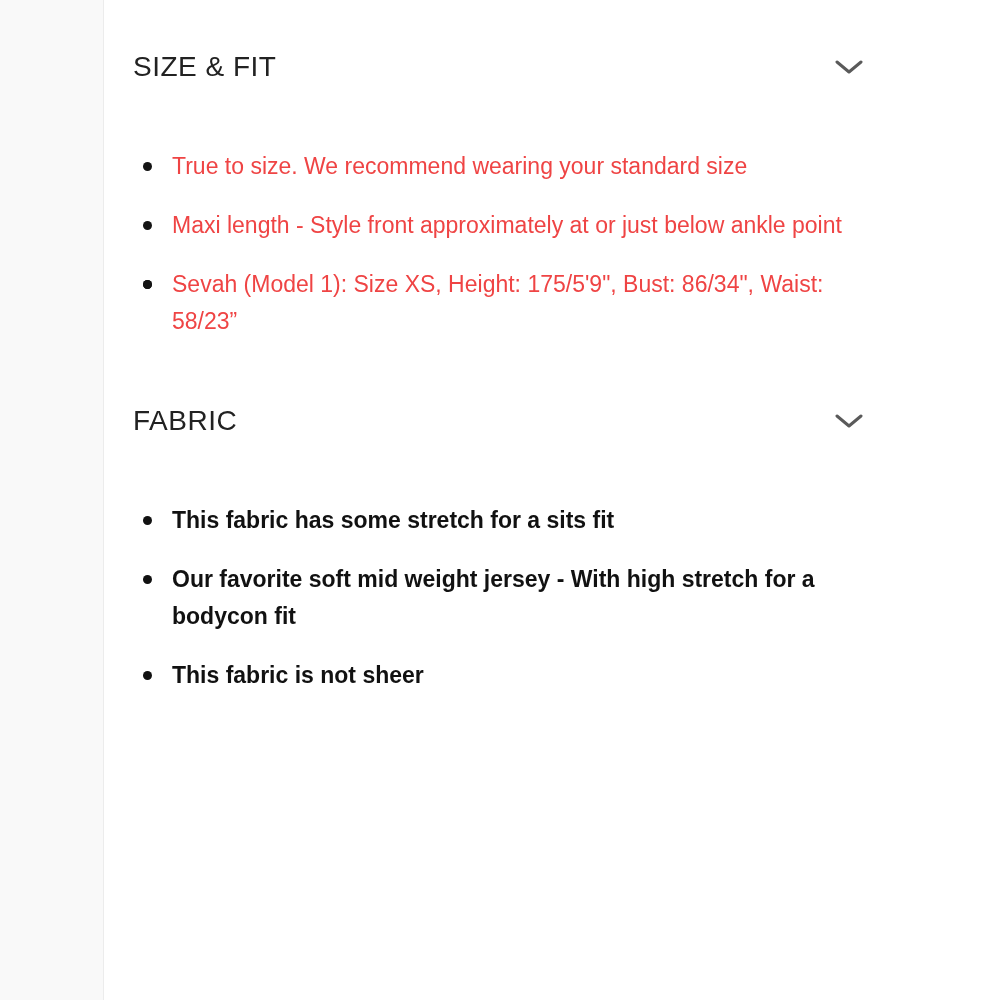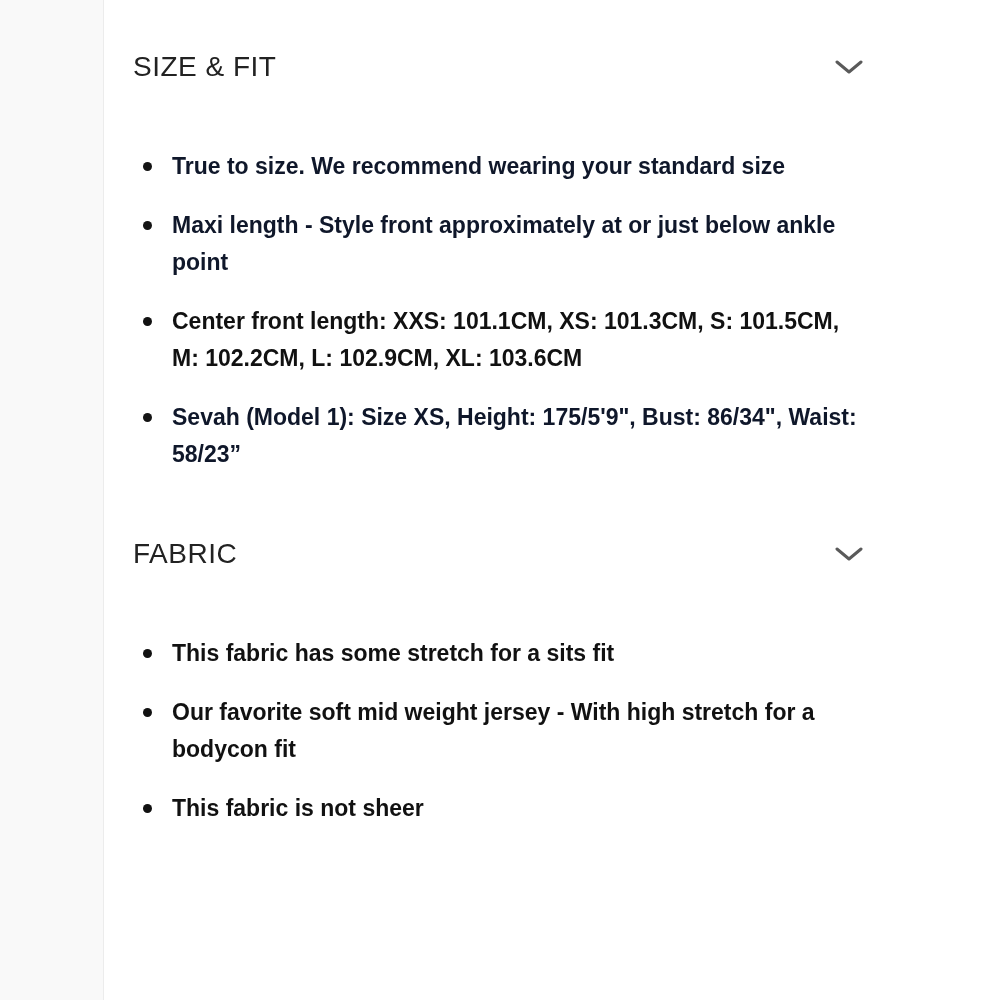--- a/index.html
+++ b/index.html
@@ -59,22 +59,22 @@
     list-style: none;
     margin: 64px 0 0 0;
     padding: 0;
   }
   ul.bullets li {
     position: relative;
     padding-left: 39px;
     margin-bottom: 22px;
     font-size: 23px;
     line-height: 37px;
-    color: #0f172a;
-    font-weight: 700;
+    color: #ef4444;
+    font-weight: 400;
   }
   ul.bullets li.bold {
     font-weight: 700;
     color: #111111;
   }
   ul.bullets li .dot {
     position: absolute;
     left: 10px;
     top: 14px;
     width: 9px;
@@ -103,21 +103,20 @@
         <li>
           <span class="dot"></span>
           <span>True to size. We recommend wearing your standard size</span>
         </li>
         <li>
           <span class="dot"></span>
           <span>Maxi length - Style front approximately at or just below ankle point</span>
         </li>
         <li class="bold">
           <span class="dot"></span>
-          <span>Center front length: XXS: 101.1CM, XS: 101.3CM, S: 101.5CM, M: 102.2CM, L: 102.9CM, XL: 103.6CM</span>
         </li>
         <li>
           <span class="dot"></span>
           <span>Sevah (Model 1): Size XS, Height: 175/5'9", Bust: 86/34", Waist: 58/23”</span>
         </li>
       </ul>
     </div>
 
     <div class="section next">
       <div class="accordion-header">

